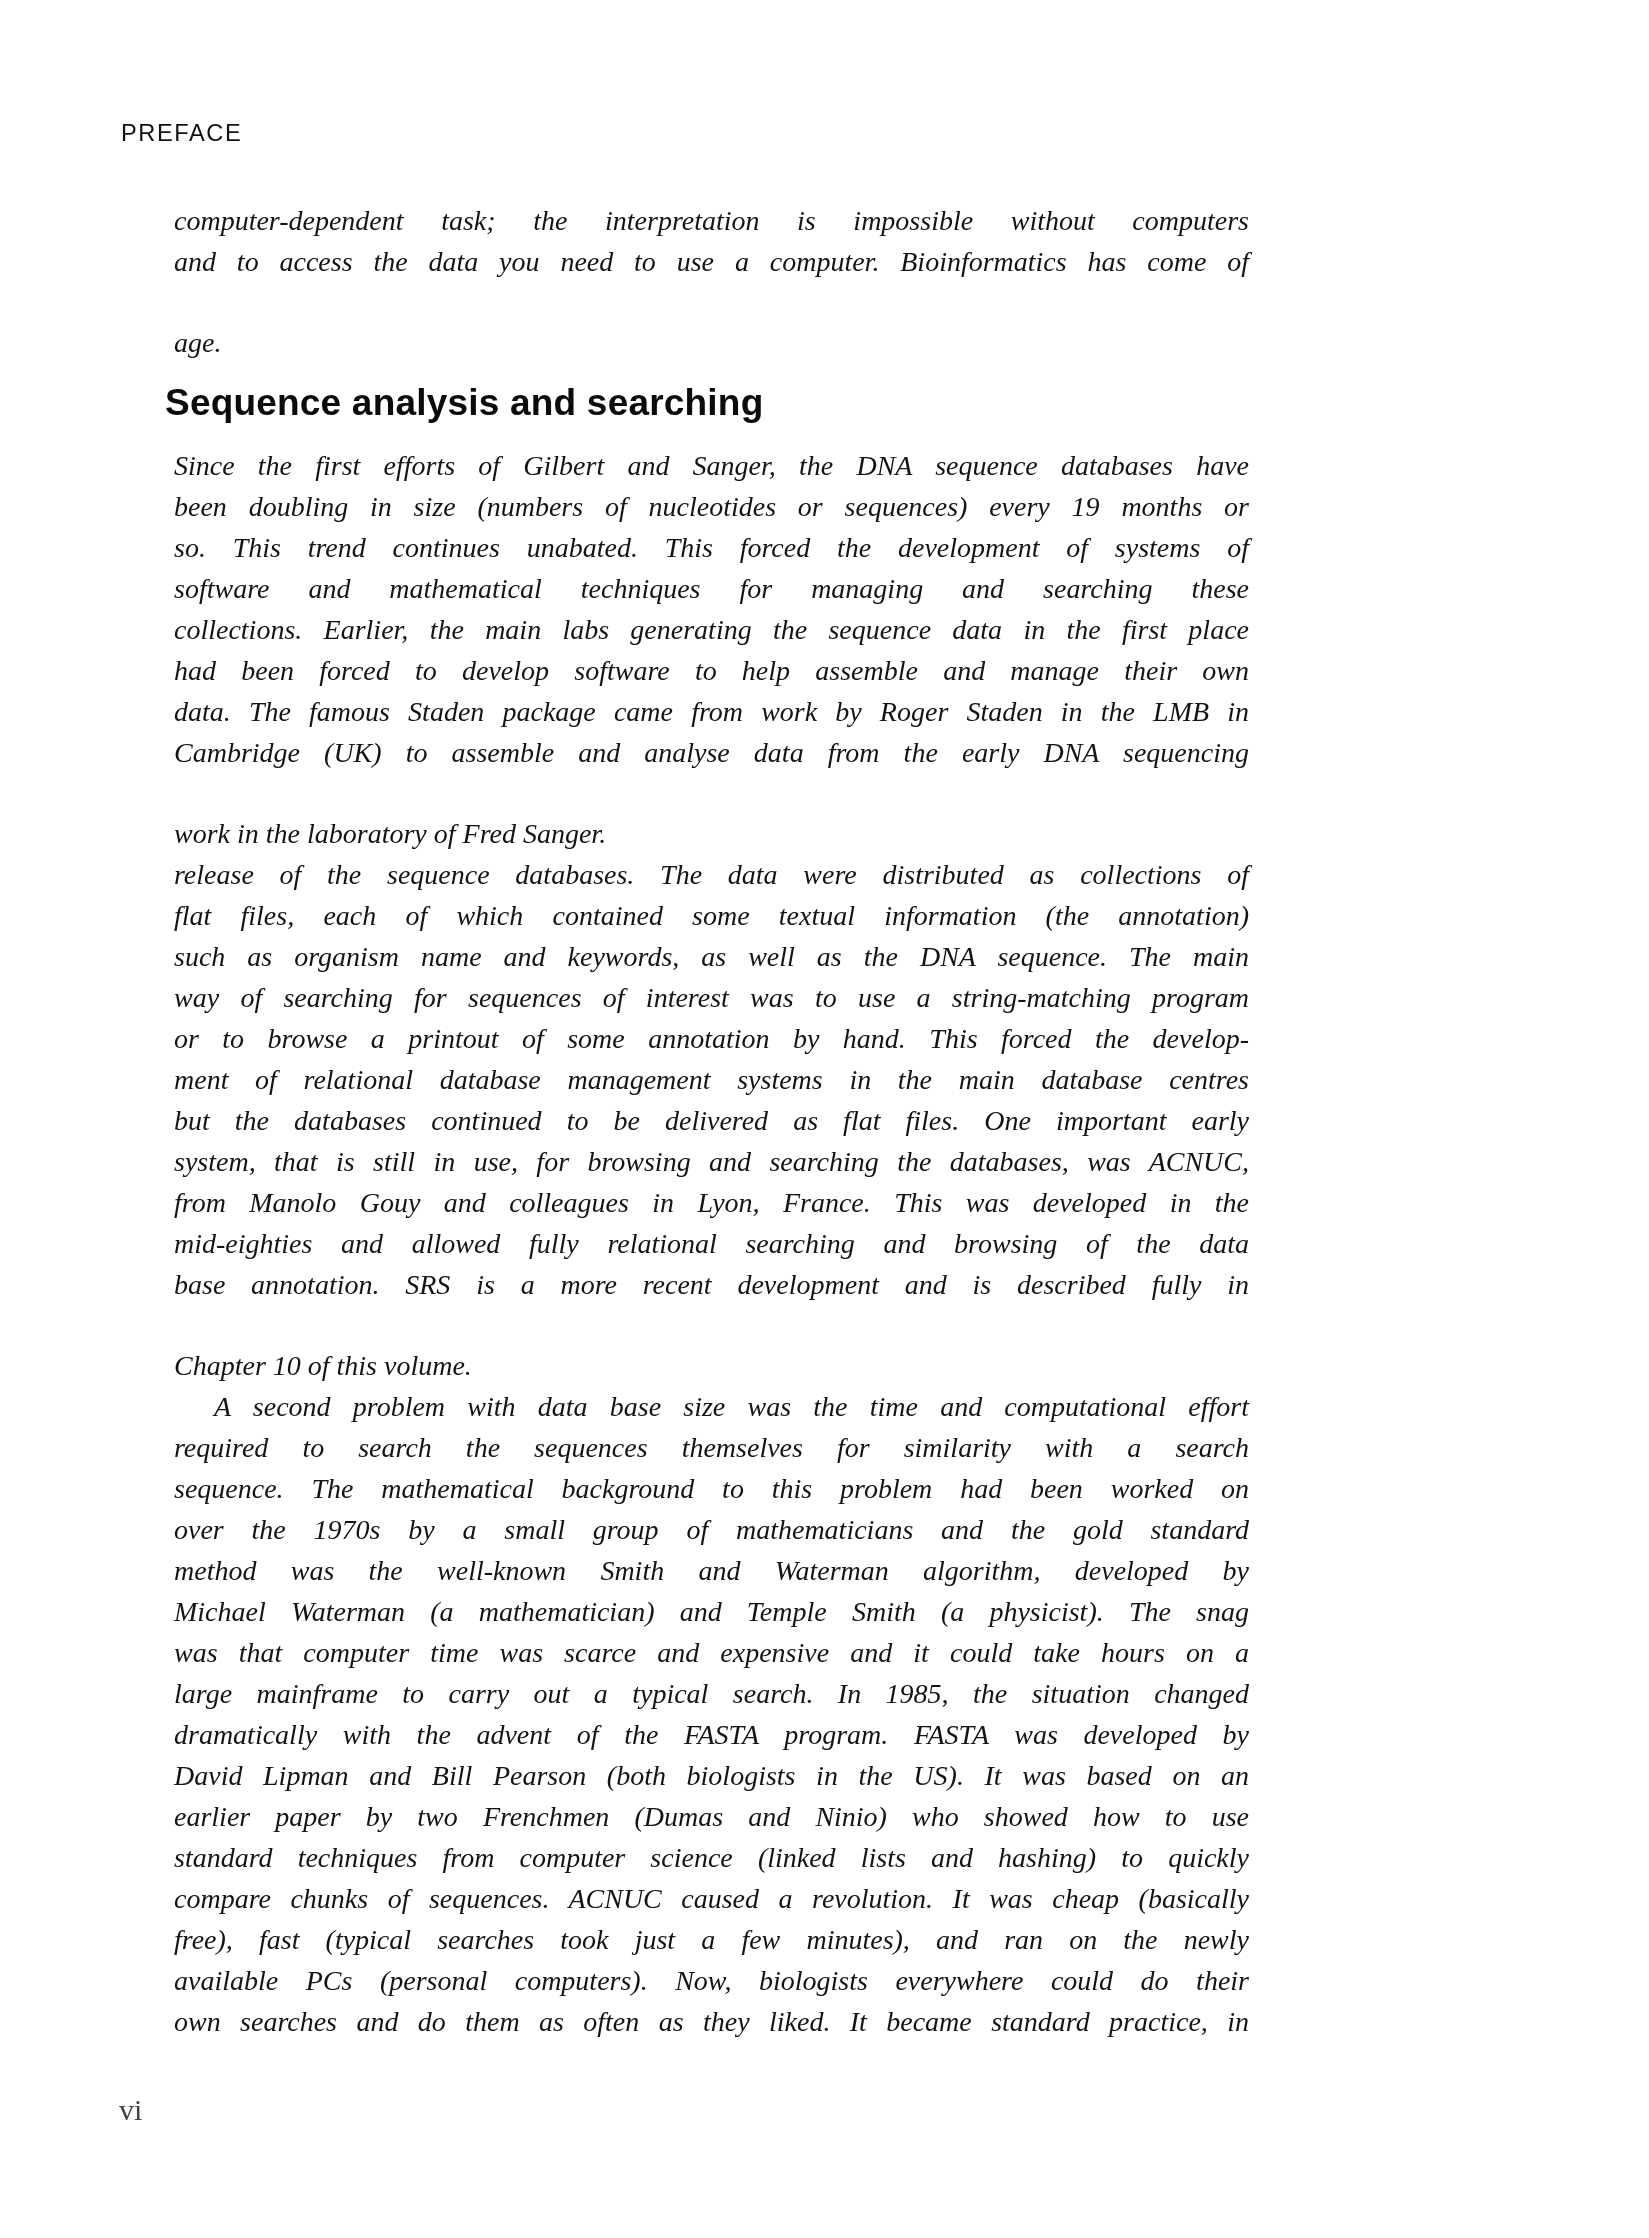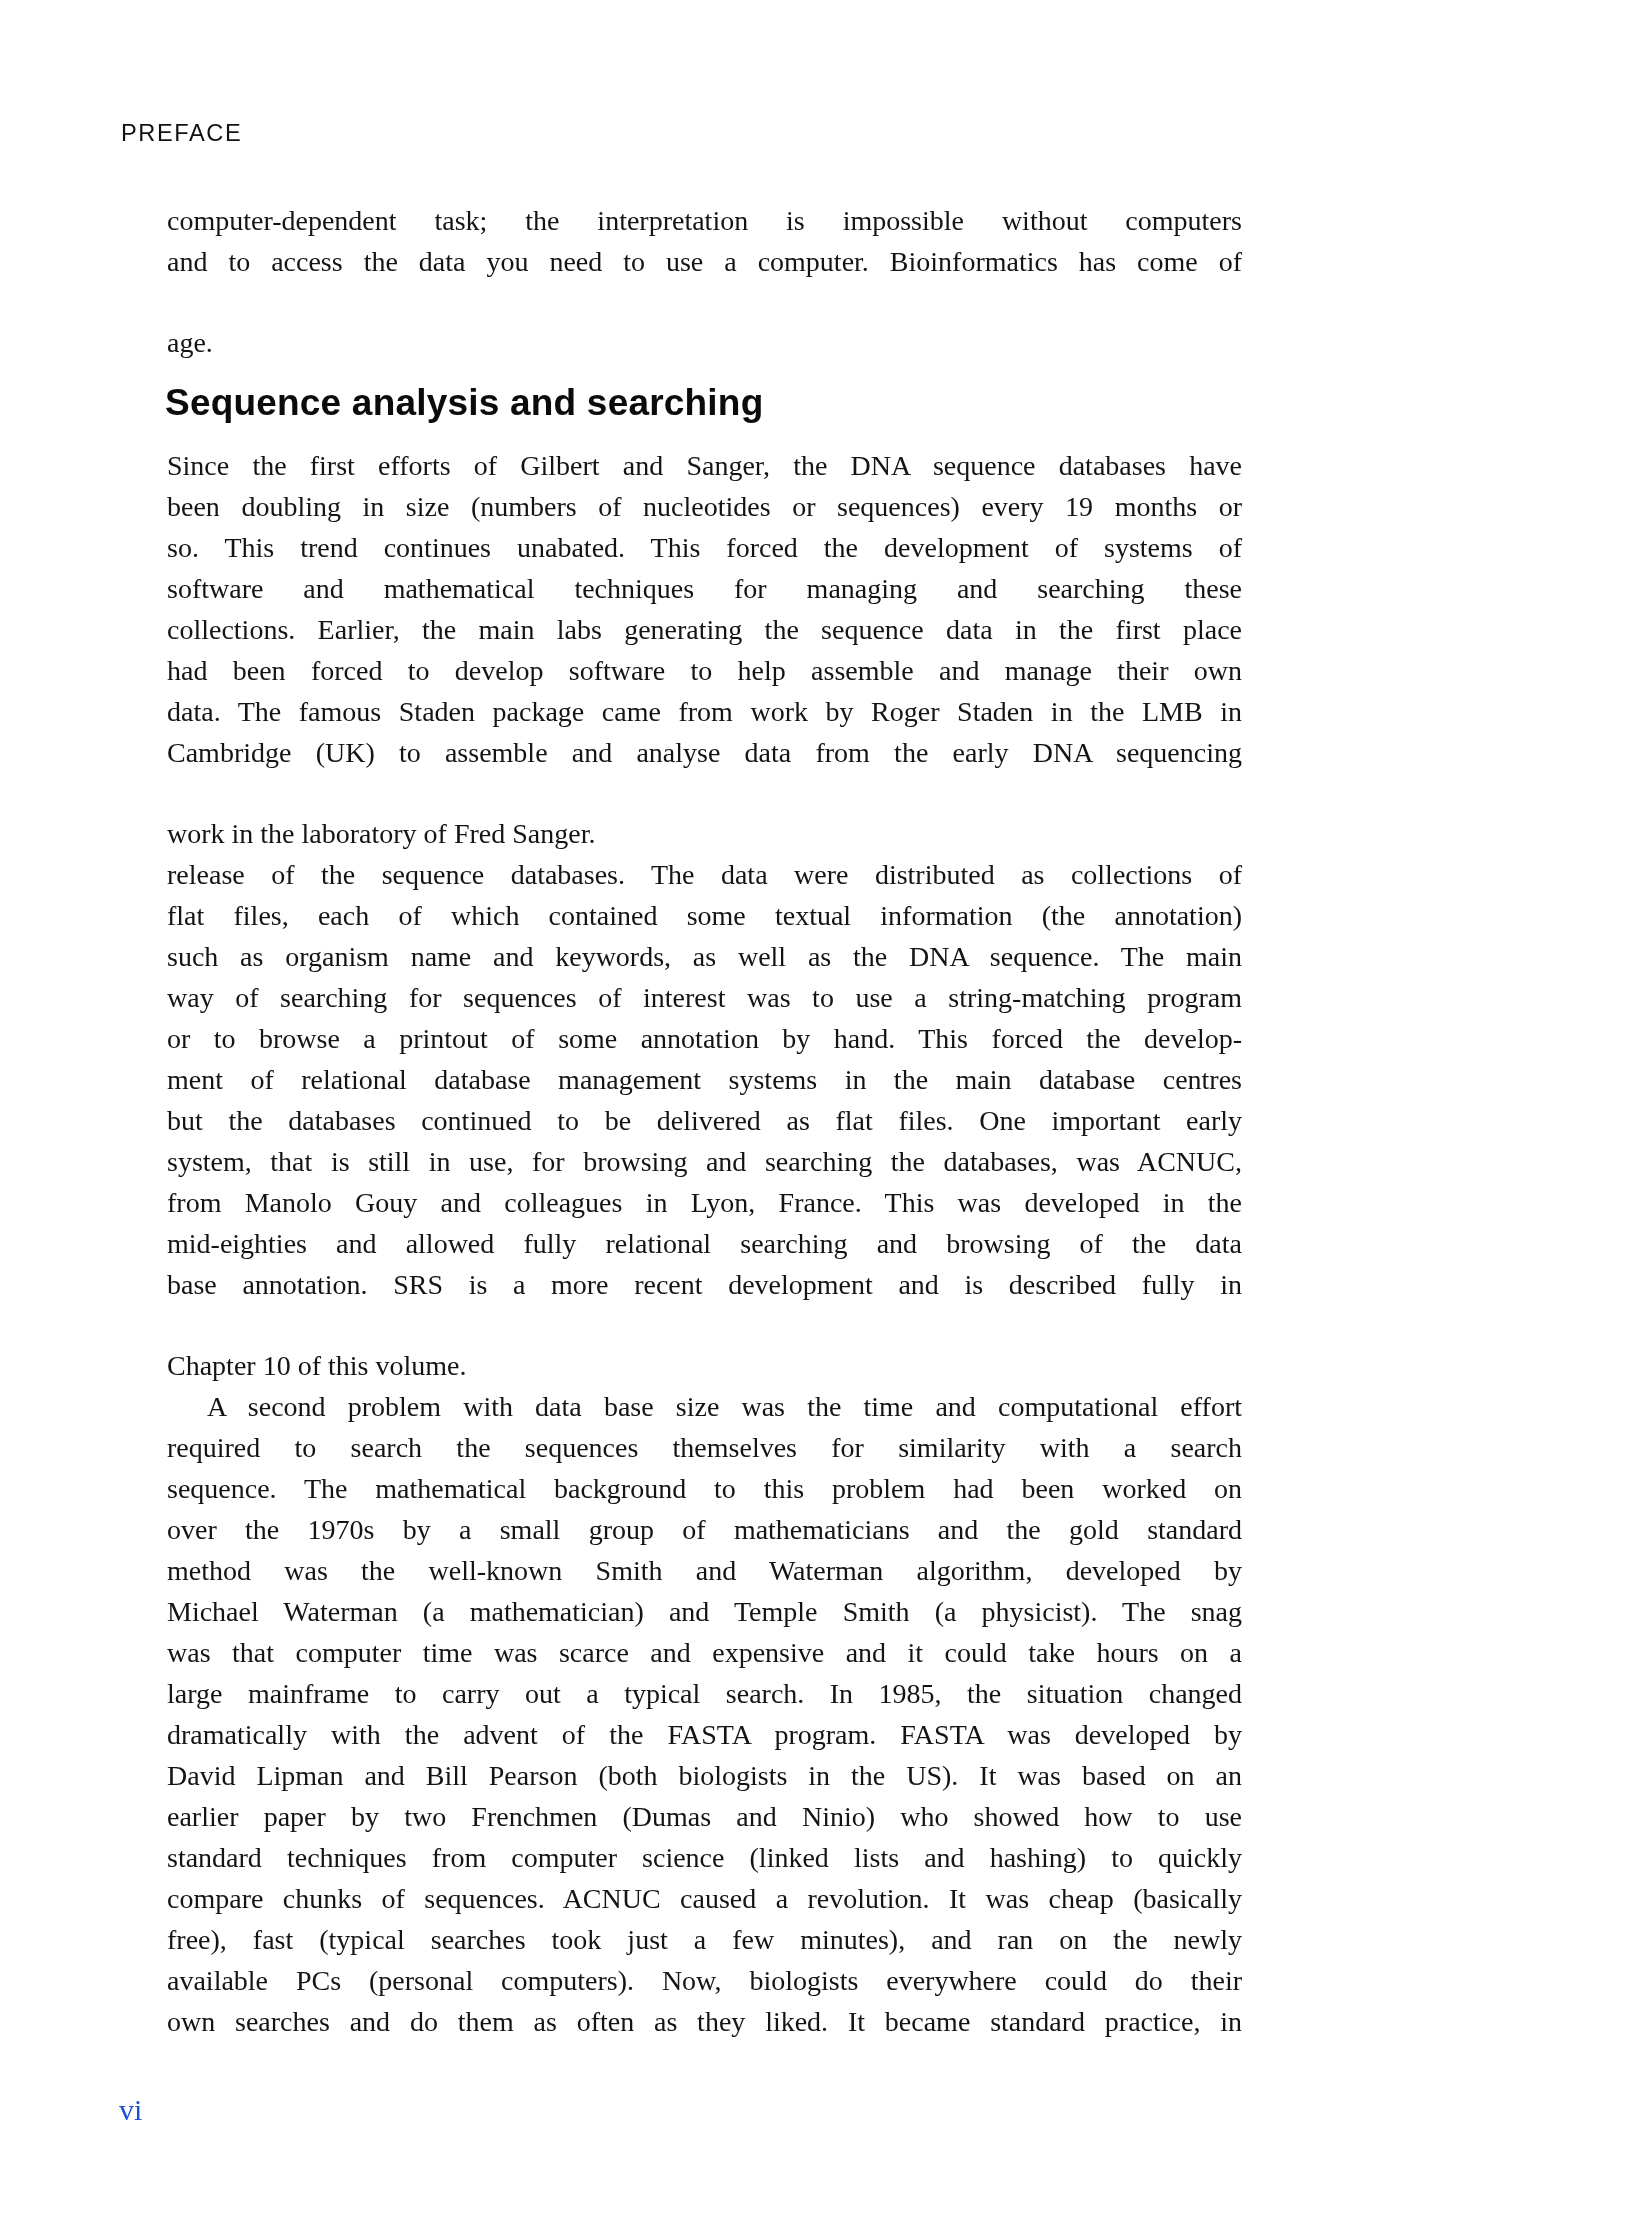--- a/index.html
+++ b/index.html
@@ -19,22 +19,23 @@
     left: 121px;
     top: 118px;
     font-family: "Liberation Sans", sans-serif;
     font-size: 23.6px;
     line-height: 31px;
     letter-spacing: 1.6px;
     color: #111111;
   }
   .column {
     position: absolute;
-    left: 167px;
+    left: 174px;
     width: 1075px;
+    font-style: italic;
   }
   .intro {
     top: 200px;
   }
   .heading {
     position: absolute;
     left: 165px;
     top: 379px;
     margin: 0;
     font-family: "Liberation Sans", sans-serif;
@@ -65,21 +66,21 @@
   .line.indent {
     padding-left: 40px;
   }
   .folio {
     position: absolute;
     left: 119px;
     top: 2089px;
     font-family: "Liberation Serif", serif;
     font-size: 30px;
     line-height: 41px;
-    color: #1d4ed8;
+    color: #404040;
     text-align: center;
   }
 </style>
 </head>
 <body>
 
 <div class="running-head">PREFACE</div>
 
 <div class="column intro">
   <div class="line">computer-dependent task; the interpretation is impossible without computers</div>

